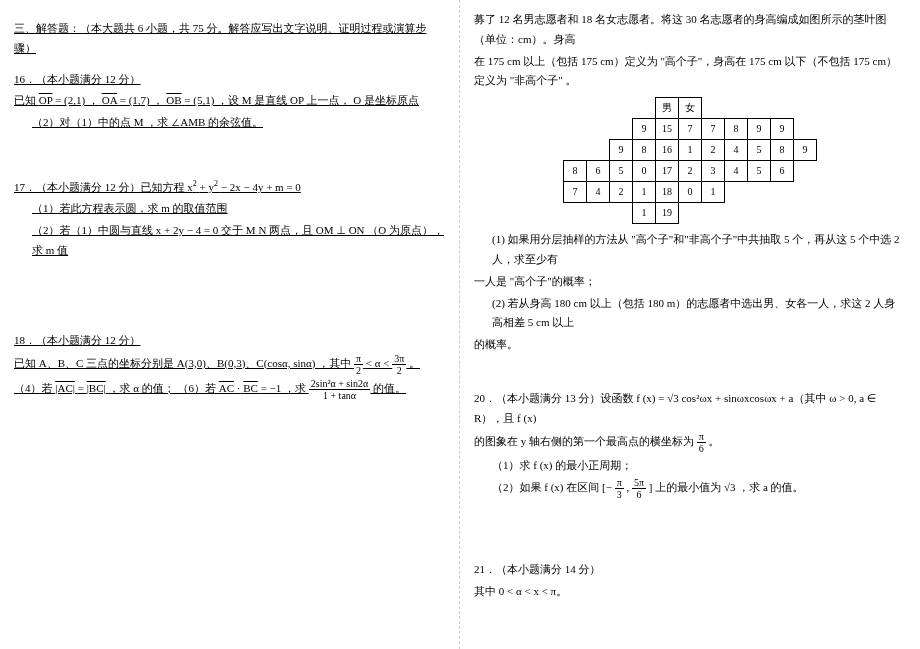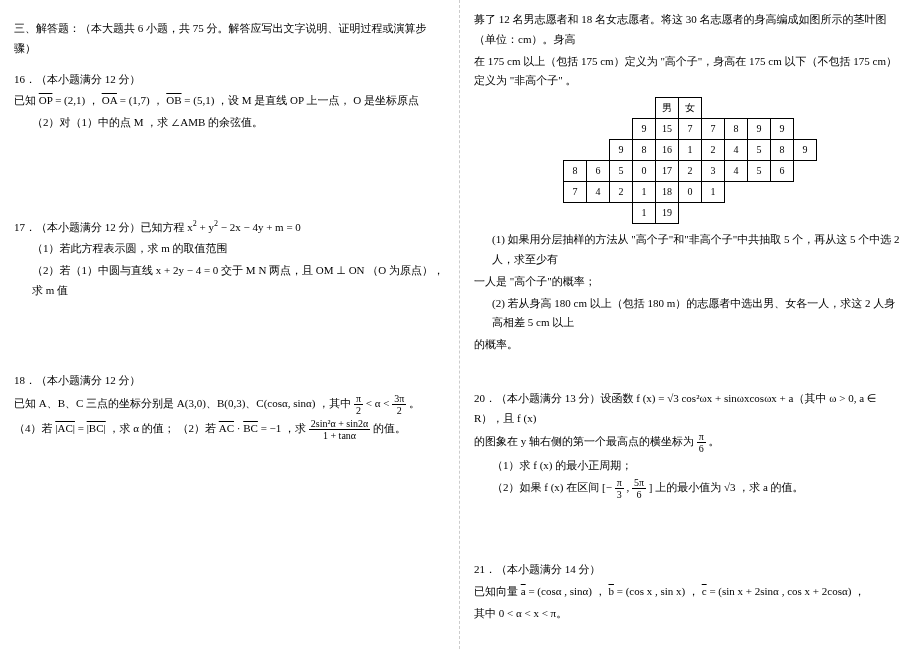--- a/index.html
+++ b/index.html
@@ -20,20 +20,21 @@
     height: 100%;
   }
   .col {
     width: 50%;
     padding: 8px 14px;
     box-sizing: border-box;
     line-height: 1.8;
   }
   .col-left {
     border-right: 1px dashed #ccc;
+    text-decoration: underline;
   }
   .problem {
     margin-bottom: 30px;
   }
   .problem p {
     margin: 2px 0;
   }
   .over {
     text-decoration: overline;
   }
@@ -78,21 +79,21 @@
         <span class="over">OP</span>
         <span> = (2,1) ，</span>
         <span class="over">OA</span>
         <span> = (1,7) ，</span>
         <span class="over">OB</span>
         <span> = (5,1) ，设 M 是直线 OP 上一点， O 是坐标原点</span>
       </p>
       <p class="indent1">（2）对（1）中的点 M ，求 ∠AMB 的余弦值。</p>
     </div>
 
-    <div class="problem" style="margin-top:84px">
+    <div class="problem" style="margin-top:44px">
       <p>
         <span>17．（本小题满分 12 分）已知方程  x</span><sup>2</sup>
         <span> + y</span><sup>2</sup>
         <span> − 2x − 4y + m = 0</span>
       </p>
       <p class="indent1">（1）若此方程表示圆，求  m 的取值范围</p>
       <p class="indent1">（2）若（1）中圆与直线  x + 2y − 4 = 0 交于 M  N 两点，且 OM ⊥ ON （O 为原点），求 m 值</p>
     </div>
 
     <div class="problem" style="margin-top:70px">
@@ -102,21 +103,21 @@
         <span class="frac"><span class="num">π</span><span class="den">2</span></span>
         <span> &lt; α &lt; </span>
         <span class="frac"><span class="num">3π</span><span class="den">2</span></span>
         <span>。</span>
       </p>
       <p>
         <span>（4）若 </span>
         <span class="over">|AC|</span>
         <span> = </span>
         <span class="over">|BC|</span>
-        <span> ，求 α 的值；   （2）若 </span>
+        <span> ，求 α 的值；   （6）若 </span>
         <span class="over">AC</span>
         <span>·</span>
         <span class="over">BC</span>
         <span> = −1 ，求 </span>
         <span class="frac"><span class="num">2sin²α + sin2α</span><span class="den">1 + tanα</span></span>
         <span> 的值。</span>
       </p>
     </div>
 
   </div>
@@ -223,27 +224,18 @@
         <span class="frac"><span class="num">π</span><span class="den">3</span></span>
         <span>, </span>
         <span class="frac"><span class="num">5π</span><span class="den">6</span></span>
         <span>]</span>
         <span> 上的最小值为  √3 ，求 a 的值。</span>
       </p>
     </div>
 
     <div class="problem" style="margin-top:60px">
       <p>21．（本小题满分  14 分）</p>
-      <p>
-        <span>已知向量  </span>
-        <span class="over">a</span>
-        <span> = (cosα , sinα) ， </span>
-        <span class="over">b</span>
-        <span> = (cos x , sin x) ， </span>
-        <span class="over">c</span>
-        <span> = (sin x + 2sinα , cos x + 2cosα) ，</span>
-      </p>
       <p>其中 0 &lt; α &lt; x &lt; π。</p>
 
     </div>
 
   </div>
 </div>
 
 </body></html>

